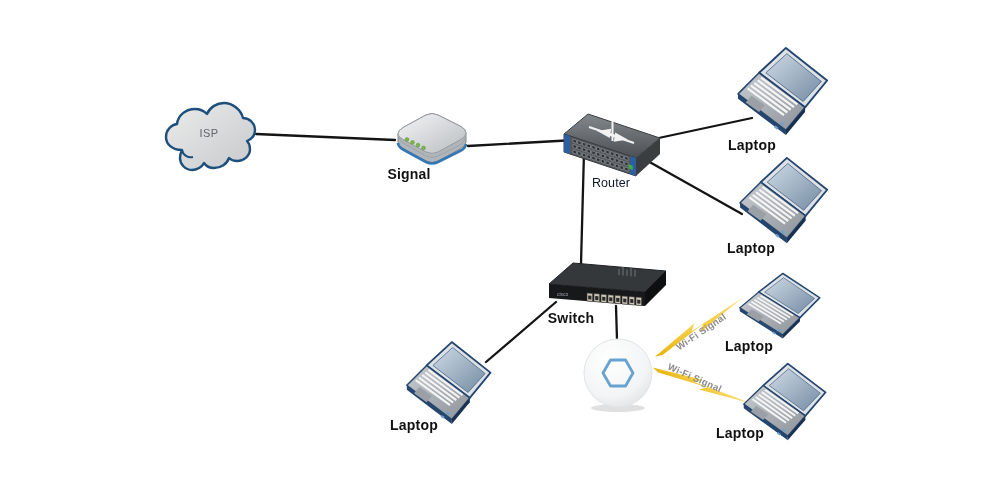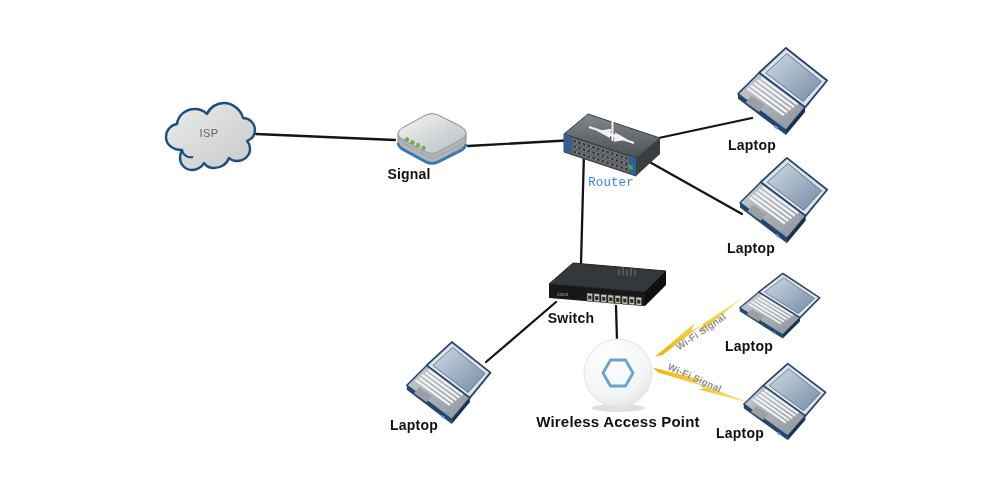--- a/index.html
+++ b/index.html
@@ -3,21 +3,21 @@
 <meta charset="utf-8">
 <style>
   html,body{margin:0;padding:0;background:#fff;}
   .stage{position:relative;width:1000px;height:490px;background:#fff;overflow:hidden;
          font-family:"Liberation Sans",sans-serif;}
   .stage svg{display:block;}
   .abs{position:absolute;}
   .label{position:absolute;transform:translateX(-50%);white-space:nowrap;
          font-family:"Liberation Sans",sans-serif;font-weight:700;font-size:14px;
          color:#111;letter-spacing:.2px;}
-  .label.router{font-weight:400;font-size:12.5px;color:#3b82f6;letter-spacing:.1px;font-family:Liberation Mono, monospace;}
+  .label.router{font-weight:400;font-size:12.5px;color:#0f172a;letter-spacing:.1px;}
   .label.wap{font-size:15px;}
   .isp-text{position:absolute;transform:translate(-50%,-50%);font-size:11px;
             font-weight:400;color:#5f666d;letter-spacing:.4px;}
   .wifi-text{position:absolute;white-space:nowrap;font-size:9.5px;font-weight:700;
              color:#8c8c8c;letter-spacing:.3px;}
   .wifi-text.t1{transform:rotate(-34deg);}
   .wifi-text.t2{transform:rotate(24deg);}
 </style>
 </head>
 <body>
@@ -216,21 +216,20 @@
       </g>
     </g>
   </svg>
   <div class="label" style="left:571px;top:310px">Switch</div>
 
   <svg class="abs" style="left:578px;top:336px" width="80" height="78" viewBox="0 0 80 78">
     <ellipse cx="40" cy="72" rx="27" ry="4" fill="rgba(0,0,0,0.12)"></ellipse>
     <circle cx="40" cy="37" r="34" fill="url(#gWap)" stroke="#e2e4e6" stroke-width="1"></circle>
     <polygon points="25,37 32.5,24 47.5,24 55,37 47.5,50 32.5,50" fill="none" stroke="#66a3d2" stroke-width="2.8" stroke-linejoin="round"></polygon>
   </svg>
-  <div class="label wap" style="left:618px;top:413px">Wireless Access Point</div>
 
   <svg class="abs" style="left:736px;top:46px" width="96" height="91" viewBox="0 0 100 95">
       <use href="#laptopIcon"></use>
     </svg>
   <div class="label" style="left:752px;top:137px">Laptop</div>
 
   <svg class="abs" style="left:738px;top:156px" width="94" height="89" viewBox="0 0 100 95">
       <use href="#laptopIcon"></use>
     </svg>
   <div class="label" style="left:751px;top:240px">Laptop</div>

